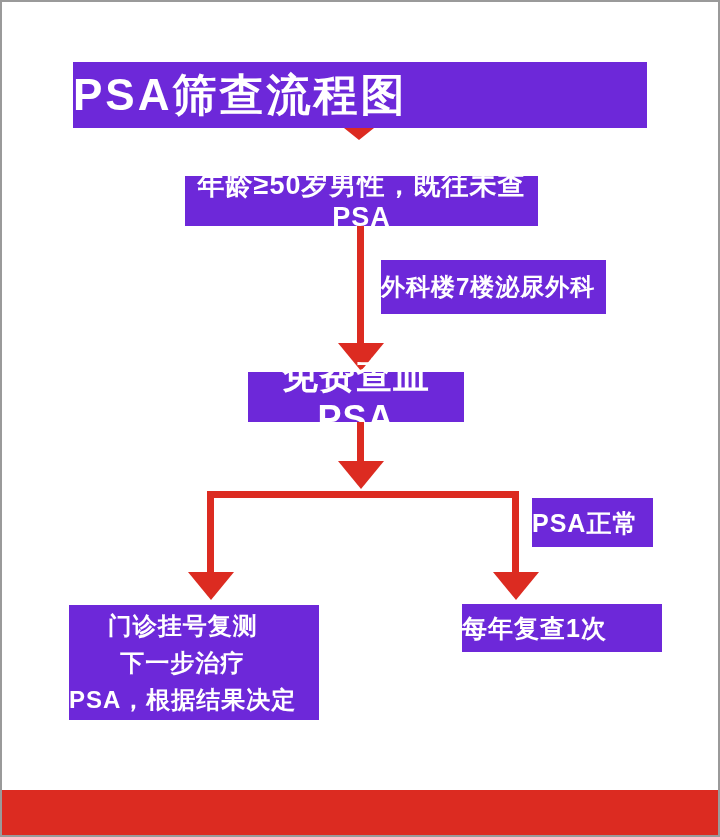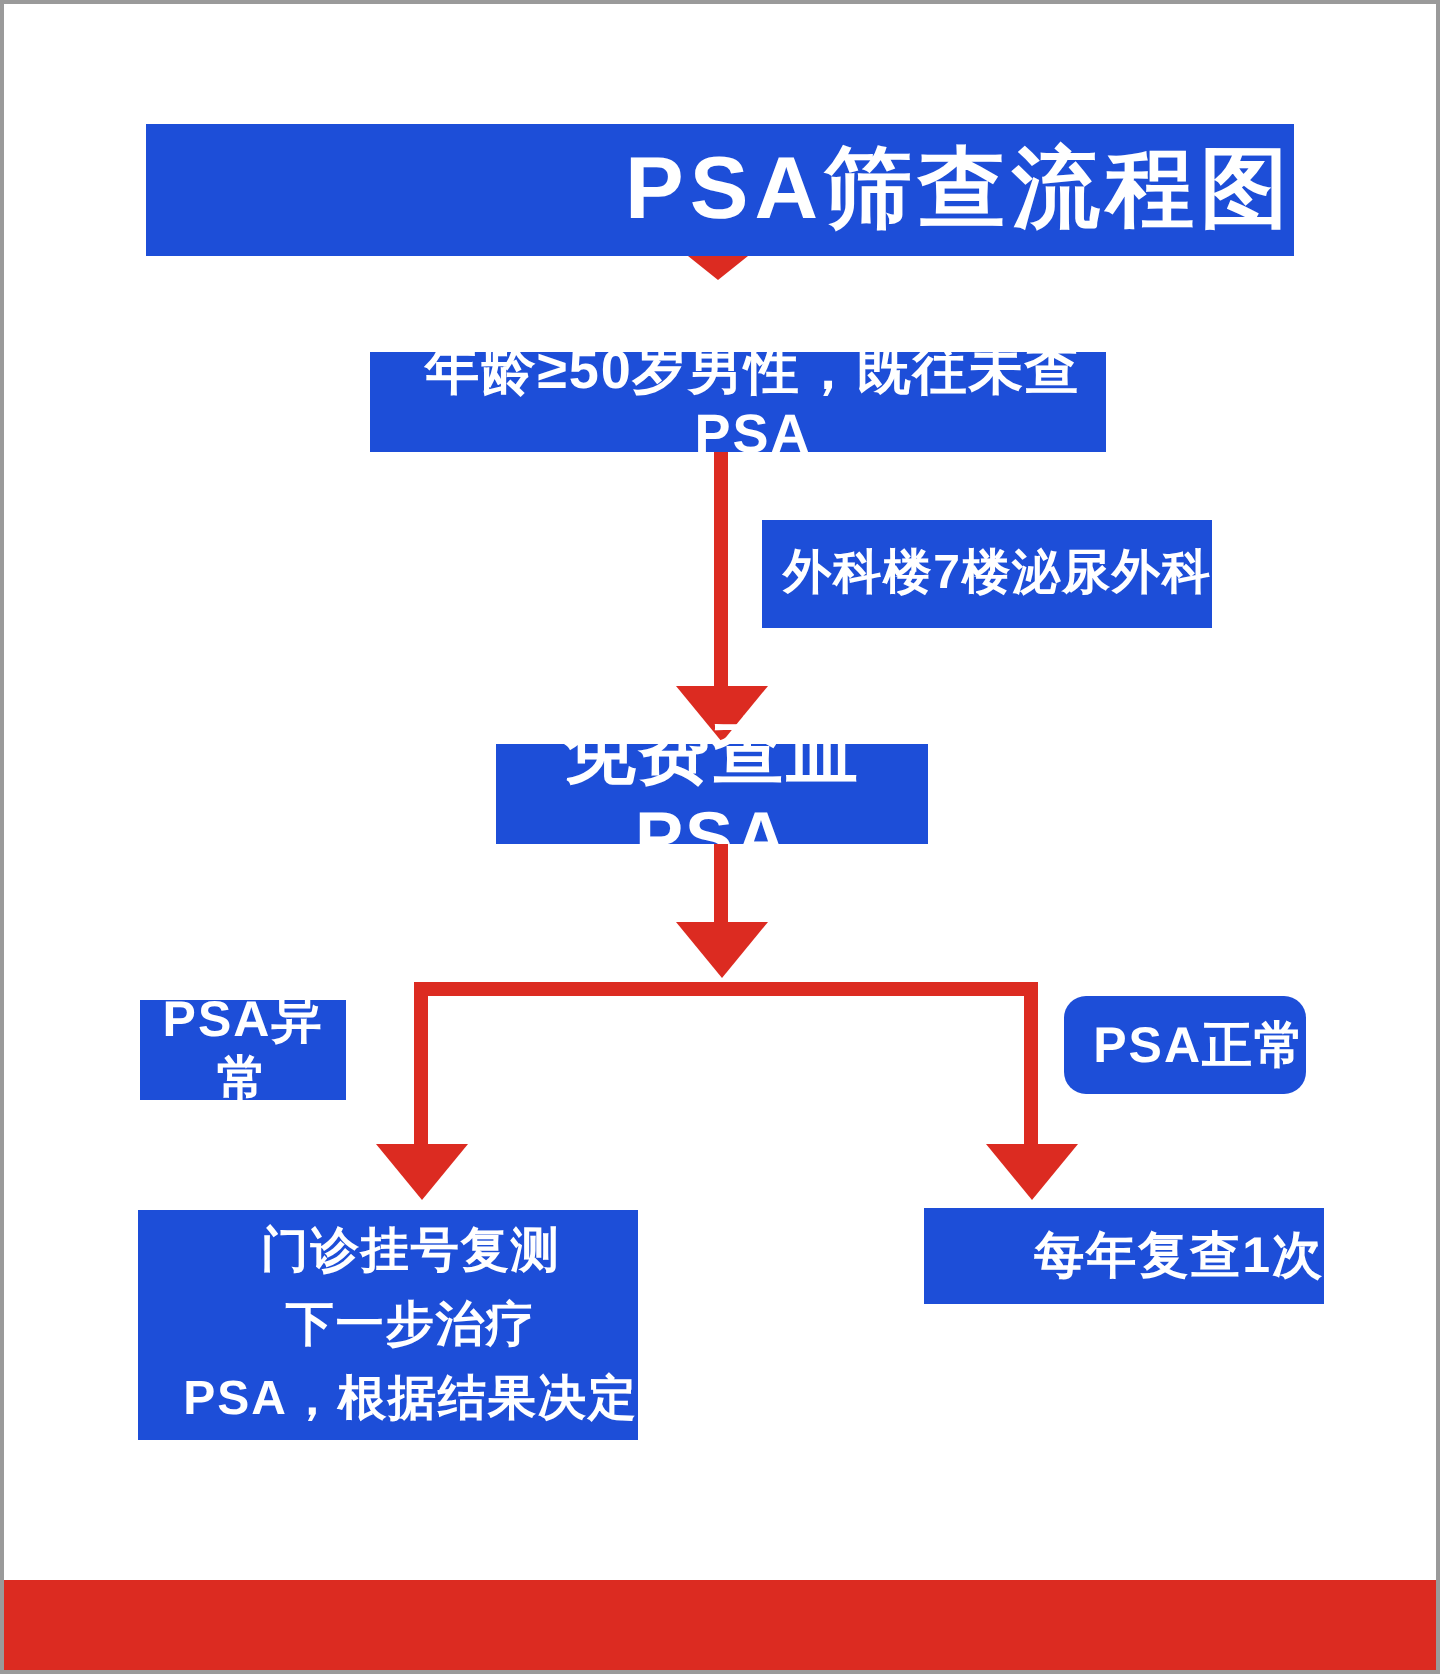--- a/index.html
+++ b/index.html
@@ -13,47 +13,47 @@
   }
   .frame {
     position: absolute;
     inset: 0;
     border: 2px solid #9a9a9a;
     pointer-events: none;
     z-index: 50;
   }
   .red-box {
     position: absolute;
-    background: #1d4ed8;
+    background: #6d28d9;
     color: #ffffff;
     font-weight: bold;
     display: flex;
     align-items: center;
-    justify-content: flex-end;
+    justify-content: flex-start;
     text-align: center;
     letter-spacing: 1px;
     line-height: 1.2;
   }
   .banner {
     left: 73px; top: 62px; width: 574px; height: 66px;
     font-size: 44px; letter-spacing: 3px;
   }
   .notch {
     position: absolute;
     left: 344px; top: 128px;
     width: 0; height: 0;
     border-left: 15px solid transparent;
     border-right: 15px solid transparent;
     border-top: 12px solid #dc2b21;
   }
-  .step1 { left: 185px; top: 176px; width: 353px; height: 50px; font-size: 27px; padding-left: 15px; }
+  .step1 { left: 185px; top: 176px; width: 353px; height: 50px; font-size: 27px; }
   .side-label { left: 381px; top: 260px; width: 225px; height: 54px; font-size: 24px; }
   .step2 { left: 248px; top: 372px; width: 216px; height: 50px; font-size: 36px; }
   .label-left { left: 70px; top: 500px; width: 103px; height: 50px; font-size: 25px; }
-  .label-right { left: 532px; top: 498px; width: 121px; height: 49px; font-size: 25px; border-radius: 11px; }
+  .label-right { left: 532px; top: 498px; width: 121px; height: 49px; font-size: 25px; }
   .outcome-left { left: 69px; top: 605px; width: 250px; height: 115px; font-size: 24px; }
   .outcome-left .lines { line-height: 37px; }
   .outcome-right { left: 422px; top: 604px; width: 200px; height: 48px; font-size: 25px; margin-left: 40px; }
   .shaft { position: absolute; width: 7px; background: #dc2b21; }
   .shaft-1 { left: 357px; top: 226px; height: 120px; }
   .shaft-2 { left: 357px; top: 422px; height: 42px; }
   .shaft-left { left: 207px; top: 491px; height: 82px; }
   .shaft-right { left: 512px; top: 491px; height: 82px; }
   .hbar { position: absolute; left: 207px; top: 491px; width: 312px; height: 7px; background: #dc2b21; }
   .ahead {
@@ -93,23 +93,20 @@
   </div>
 
   <div class="shaft shaft-2"></div>
   <div class="ahead ahead-2"></div>
   <div class="hbar"></div>
   <div class="shaft shaft-left"></div>
   <div class="ahead ahead-left"></div>
   <div class="shaft shaft-right"></div>
   <div class="ahead ahead-right"></div>
 
-  <div class="red-box label-left">
-    <span>PSA异常</span>
-  </div>
   <div class="red-box label-right">
     <span>PSA正常</span>
   </div>
 
   <div class="red-box outcome-left">
     <div class="lines">
       <div>门诊挂号复测</div>
       <div>下一步治疗</div>
       <div>PSA，根据结果决定</div>
     </div>

